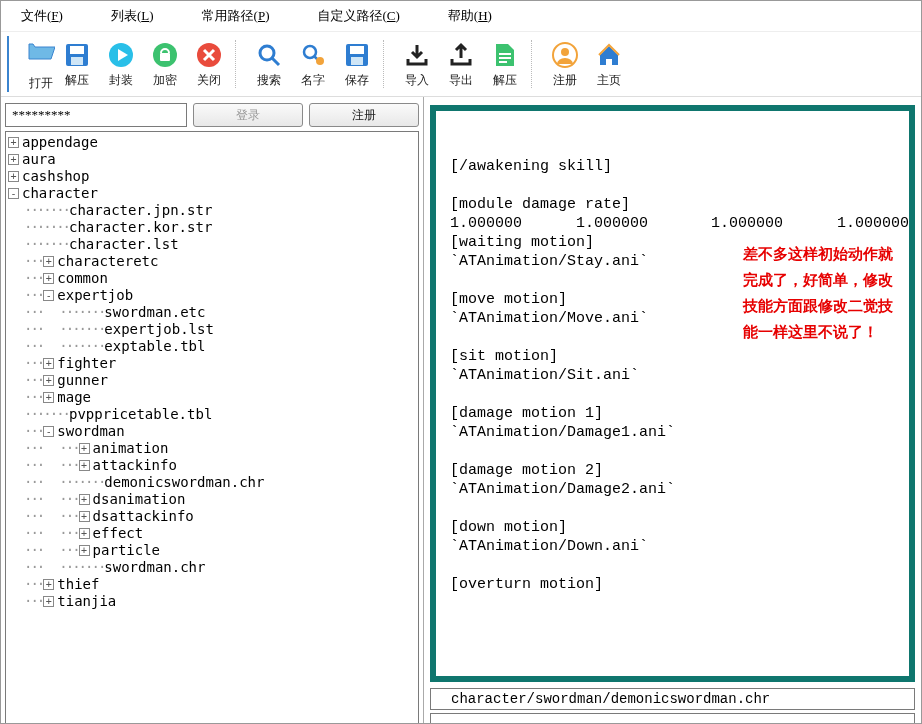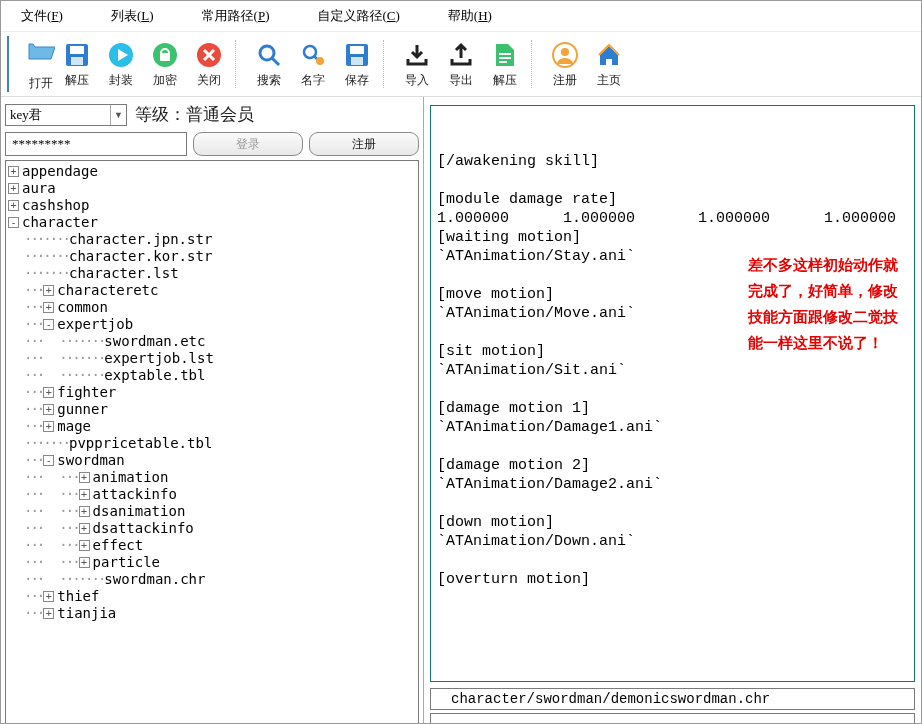--- a/index.html
+++ b/index.html
@@ -79,42 +79,42 @@
 .combo input { border:none; outline:none; font-size:13px; padding:0 4px; width:104px; background:transparent; font-family:inherit;}
 .combo .dd { width:16px; height:100%; border-left:1px solid #aaa; display:flex; align-items:center; justify-content:center; font-size:9px; color:#555; cursor:pointer;}
 .level-label { font-size:17px; font-family:"SimSun"; color:#222;}
 .row2 { display:flex; gap:6px; margin-bottom:4px;}
 .pw-input {
   flex:1; border:1px solid #7a7a7a; height:24px; padding:0 6px; font-family:inherit; font-size:13px;
 }
 .std-btn {
   width:110px; height:24px;
   background:linear-gradient(#fafafa,#e8e8e8);
-  border:1px solid #8a8a8a; border-radius:9px;
+  border:1px solid #8a8a8a; border-radius:3px;
   font-size:12px; font-family:"Microsoft YaHei",sans-serif;
   cursor:pointer; color:#222;
 }
 .std-btn.disabled { color:#999; cursor:default;}
 .tree-wrap {
   flex:1; border:1px solid #7a7a7a; background:#fff; overflow:hidden; position:relative;
 }
 .tree-scroll { position:absolute; inset:0; overflow-y:scroll; overflow-x:hidden; }
 .tree { padding:2px 2px; font-size:14px; line-height:17px; font-family:"SimSun", monospace;}
 .node { white-space:nowrap; }
 .node .tw { display:inline-block; width:11px; height:11px; border:1px solid #888; text-align:center; line-height:9px; font-size:10px; margin-right:3px; background:#fff; color:#555; vertical-align:1px; cursor:pointer;}
 .node .sp { display:inline-block; width:16px; }
 .node .dots { color:#999; letter-spacing:-2px; display:inline-block;}
 
 .editor {
-  flex:1; border:1px solid #0f766e; background:#fff; padding:8px 6px;
+  flex:1; border:6px solid #0f766e; background:#fff; padding:8px 14px;
   font-family:"Courier New","SimSun",monospace; font-size:15px; line-height:19px;
   overflow:hidden; position:relative; white-space:pre;
 }
 .anno {
-  position:absolute; right:16px; top:146px; width:150px;
+  position:absolute; right:16px; top:130px; width:150px;
   color:#e60000; font-weight:bold; font-size:15px; font-family:"Microsoft YaHei","SimSun",sans-serif;
   white-space:normal; line-height:26px;
 }
 .path-bar {
   border:1px solid #7a7a7a; height:22px; margin-top:6px; padding:2px 20px;
   font-family:"Courier New",monospace; font-size:14px; background:#fff;
 }
 .bottom-strip { height:22px; border:1px solid #7a7a7a; margin-top:3px; background:#fff;}
 
 .tree-scroll::-webkit-scrollbar { width:17px; }
@@ -259,27 +259,20 @@
           <path d="M4 13 L13 4 L22 13 v10 h-6 v-6 h-6 v6 h-6 z" fill="#2e7dd1"></path>
           <path d="M3 13 L13 3 L23 13" stroke="#f2a33a" stroke-width="2" fill="none"></path>
         </svg>
       </span>
     <span class="tb-label">主页</span>
   </div>
 </div>
 
 <div class="body-split">
   <div class="left-panel">
-    <div class="row1">
-      <div class="combo">
-        <input value="key君" style="">
-        <span class="dd">▼</span>
-      </div>
-      <span class="level-label">等级：普通会员</span>
-    </div>
     <div class="row2">
       <input class="pw-input" type="text" value="*********" style="">
       <button class="std-btn disabled">登录</button>
       <button class="std-btn">注册</button>
     </div>
     <div class="tree-wrap">
       <div class="tree-scroll">
         <div class="tree" id="tree-root">
             <div class="node"><span class="tw">+</span><span>appendage</span></div>
             <div class="node"><span class="tw">+</span><span>aura</span></div>
@@ -294,20 +287,21 @@
             <div class="node"><span class="sp"></span><span class="dots">···</span><span class="sp"></span><span class="dots">···</span><span class="dots">····</span><span>swordman.etc</span></div>
             <div class="node"><span class="sp"></span><span class="dots">···</span><span class="sp"></span><span class="dots">···</span><span class="dots">····</span><span>expertjob.lst</span></div>
             <div class="node"><span class="sp"></span><span class="dots">···</span><span class="sp"></span><span class="dots">···</span><span class="dots">····</span><span>exptable.tbl</span></div>
             <div class="node"><span class="sp"></span><span class="dots">···</span><span class="tw">+</span><span>fighter</span></div>
             <div class="node"><span class="sp"></span><span class="dots">···</span><span class="tw">+</span><span>gunner</span></div>
             <div class="node"><span class="sp"></span><span class="dots">···</span><span class="tw">+</span><span>mage</span></div>
             <div class="node"><span class="sp"></span><span class="dots">···</span><span class="dots">····</span><span>pvppricetable.tbl</span></div>
             <div class="node"><span class="sp"></span><span class="dots">···</span><span class="tw">-</span><span>swordman</span></div>
             <div class="node"><span class="sp"></span><span class="dots">···</span><span class="sp"></span><span class="dots">···</span><span class="tw">+</span><span>animation</span></div>
             <div class="node"><span class="sp"></span><span class="dots">···</span><span class="sp"></span><span class="dots">···</span><span class="tw">+</span><span>attackinfo</span></div>
+            <div class="node"><span class="sp"></span><span class="dots">···</span><span class="sp"></span><span class="dots">···</span><span class="dots">····</span><span>demonicswordman.chr</span></div>
             <div class="node"><span class="sp"></span><span class="dots">···</span><span class="sp"></span><span class="dots">···</span><span class="tw">+</span><span>dsanimation</span></div>
             <div class="node"><span class="sp"></span><span class="dots">···</span><span class="sp"></span><span class="dots">···</span><span class="tw">+</span><span>dsattackinfo</span></div>
             <div class="node"><span class="sp"></span><span class="dots">···</span><span class="sp"></span><span class="dots">···</span><span class="tw">+</span><span>effect</span></div>
             <div class="node"><span class="sp"></span><span class="dots">···</span><span class="sp"></span><span class="dots">···</span><span class="tw">+</span><span>particle</span></div>
             <div class="node"><span class="sp"></span><span class="dots">···</span><span class="sp"></span><span class="dots">···</span><span class="dots">····</span><span>swordman.chr</span></div>
             <div class="node"><span class="sp"></span><span class="dots">···</span><span class="tw">+</span><span>thief</span></div>
             <div class="node"><span class="sp"></span><span class="dots">···</span><span class="tw">+</span><span>tianjia</span></div>
           </div>
       </div>
     </div>

